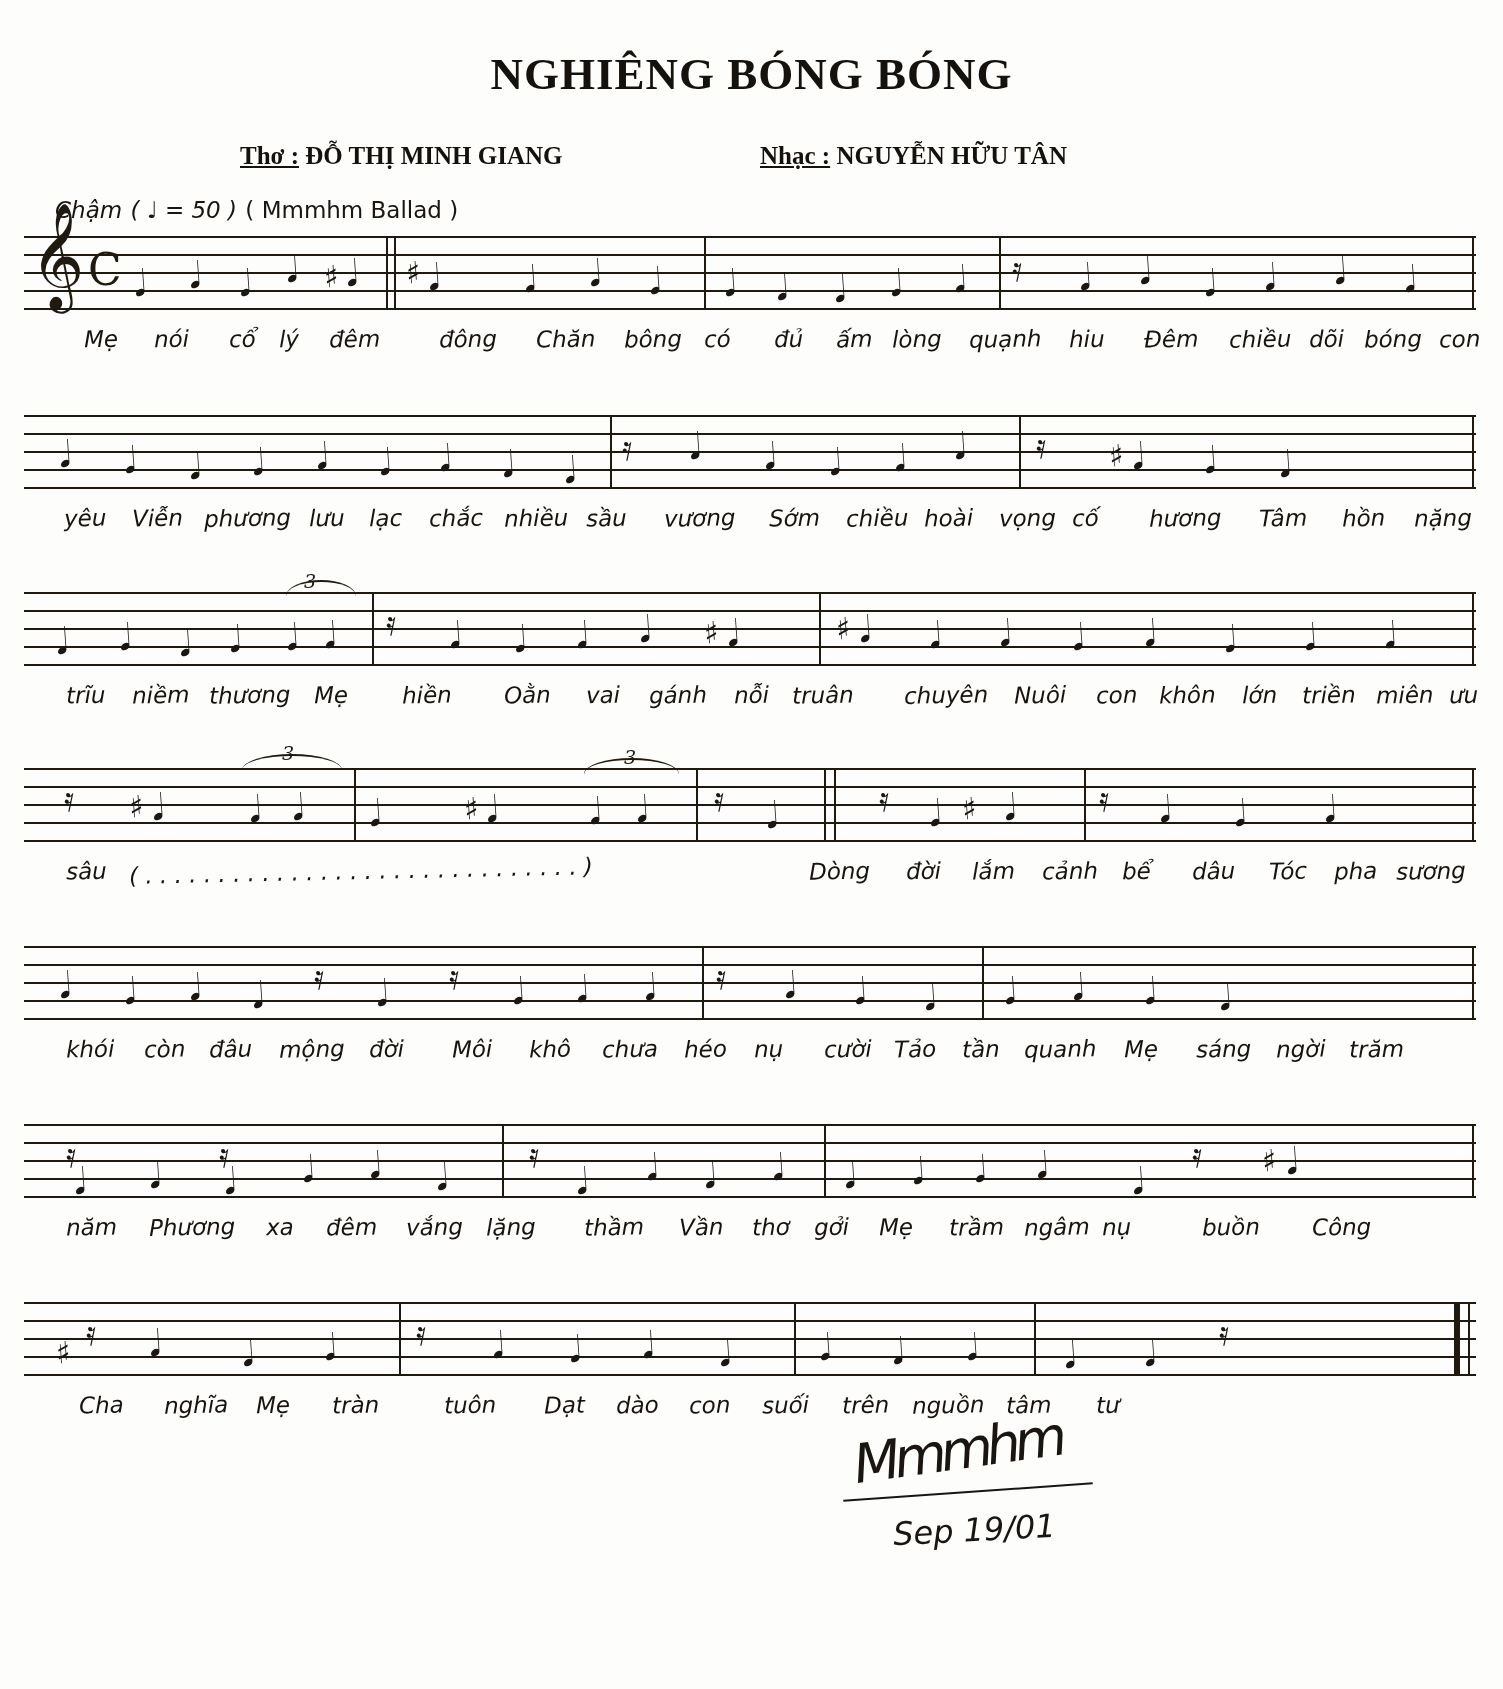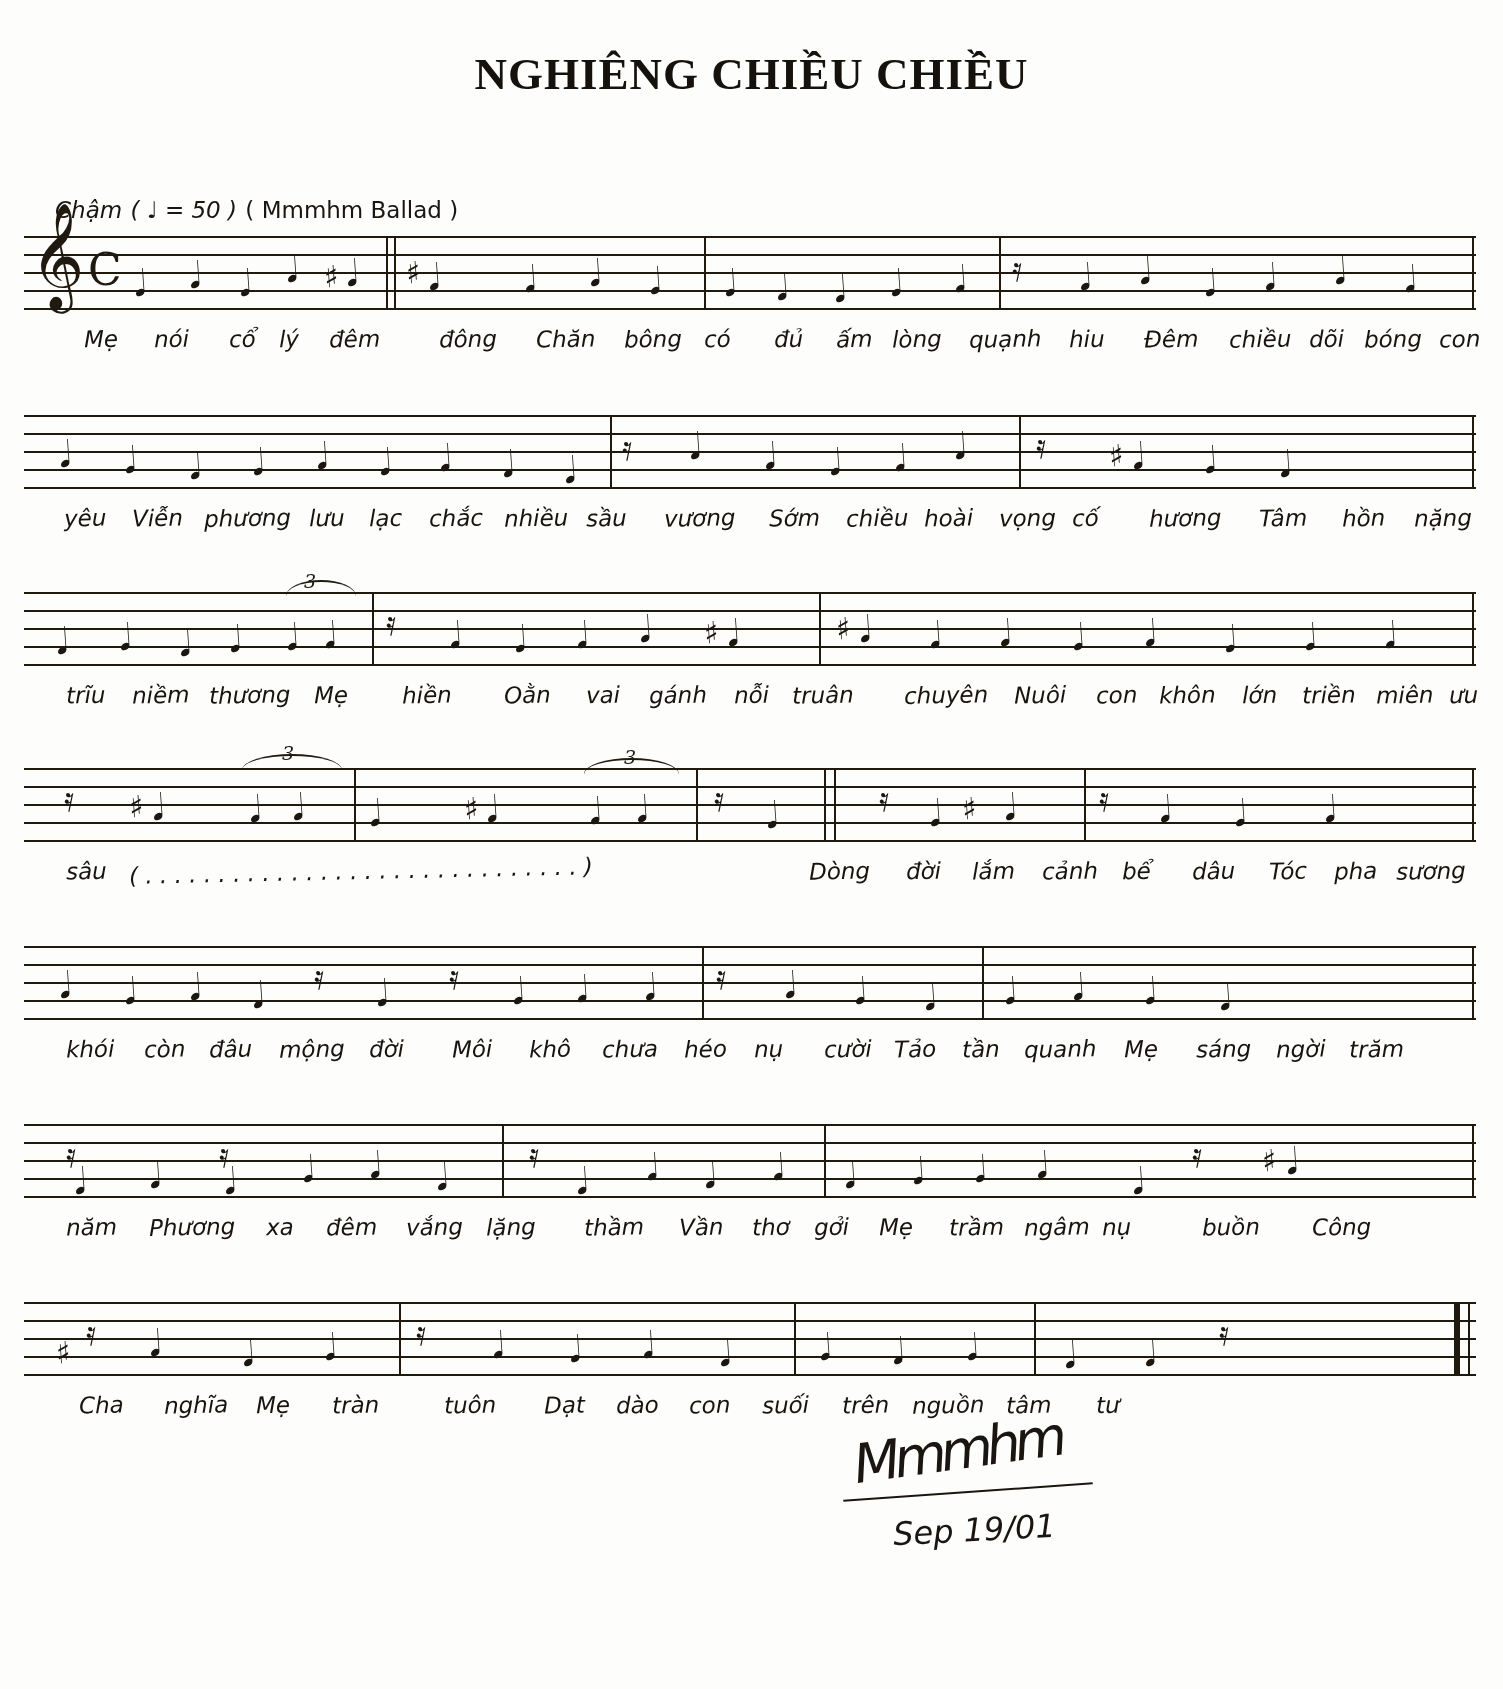--- a/index.html
+++ b/index.html
@@ -210,22 +210,32 @@
     font-style: italic;
     transform: rotate(-3deg);
     color: #1a1510;
   }
 </style>
 </head>
 <body>
 
 <div class="sheet">
 
-  <div class="title">NGHIÊNG CHIỀU CHIỀU</div>
-
+  <div class="title">NGHIÊNG BÓNG BÓNG</div>
+
+  <div class="credits">
+    <div class="credit lyric">
+      <span class="lbl">Thơ :</span>
+      <span>ĐỖ THỊ MINH GIANG</span>
+    </div>
+    <div class="credit music">
+      <span class="lbl">Nhạc :</span>
+      <span>NGUYỄN HỮU TÂN</span>
+    </div>
+  </div>
 
   <div class="tempo">
     <span>Chậm</span>
     <span class="paren bpm">( ♩ = 50 )</span>
     <span class="paren">( Mmmhm Ballad )</span>
   </div>
 
   <div class="system" style="top:236px">
     <div class="staff">
       <div class="line l0"></div>

